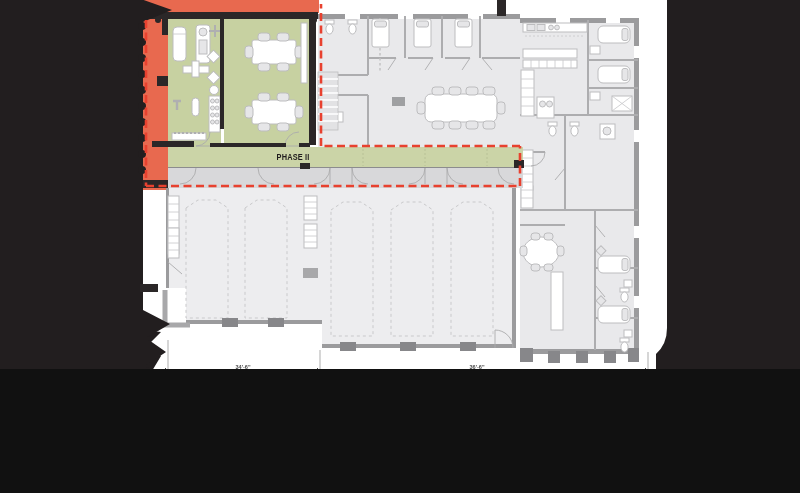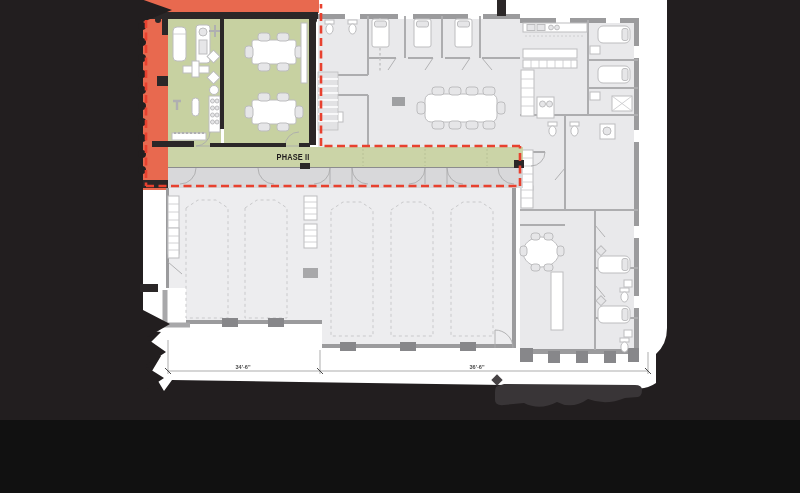--- a/index.html
+++ b/index.html
@@ -1,18 +1,18 @@
 <!DOCTYPE html>
 <html style="--background: #221E1F; --paper: #FFFFFF; --demo_fill: #E8694F; --boundary_dash: #E8412F; --phase_fill: #C7D1A1; --phase_corridor_fill: #CBD4A7; --room_fill: #E9E9EB; --bay_fill: #EDEDEF; --strip_fill: #D8D8DA; --wall_gray: #9B9B9D; --wall_dark: #2B2728; --partition: #ADADAF; --furniture_stroke: #BDBDBF; --dim_line: #8A8A8A; --logo_gray: #393537;"><head>
 <meta charset="utf-8">
 <style>
   html,body{margin:0;padding:0;background:#111;}
   .stage{
     position:relative;
-    width:800px;height:420px;
+    width:800px;height:369px;
     overflow:hidden;
     background:var(--background,#221E1F);
     font-family:"Liberation Sans", sans-serif;
   }
   .stage svg{position:absolute;inset:0;display:block;}
   .wallg{fill:var(--wall_gray,#9B9B9D);}
   .walld{fill:var(--wall_dark,#2B2728);}
   .part{stroke:var(--partition,#ADADAF);stroke-width:2;fill:none;}
   .furn{fill:#FFFFFF;stroke:var(--furniture_stroke,#BDBDBF);stroke-width:1;}
   .furng{fill:#E6E6E8;stroke:var(--furniture_stroke,#BDBDBF);stroke-width:1;}

